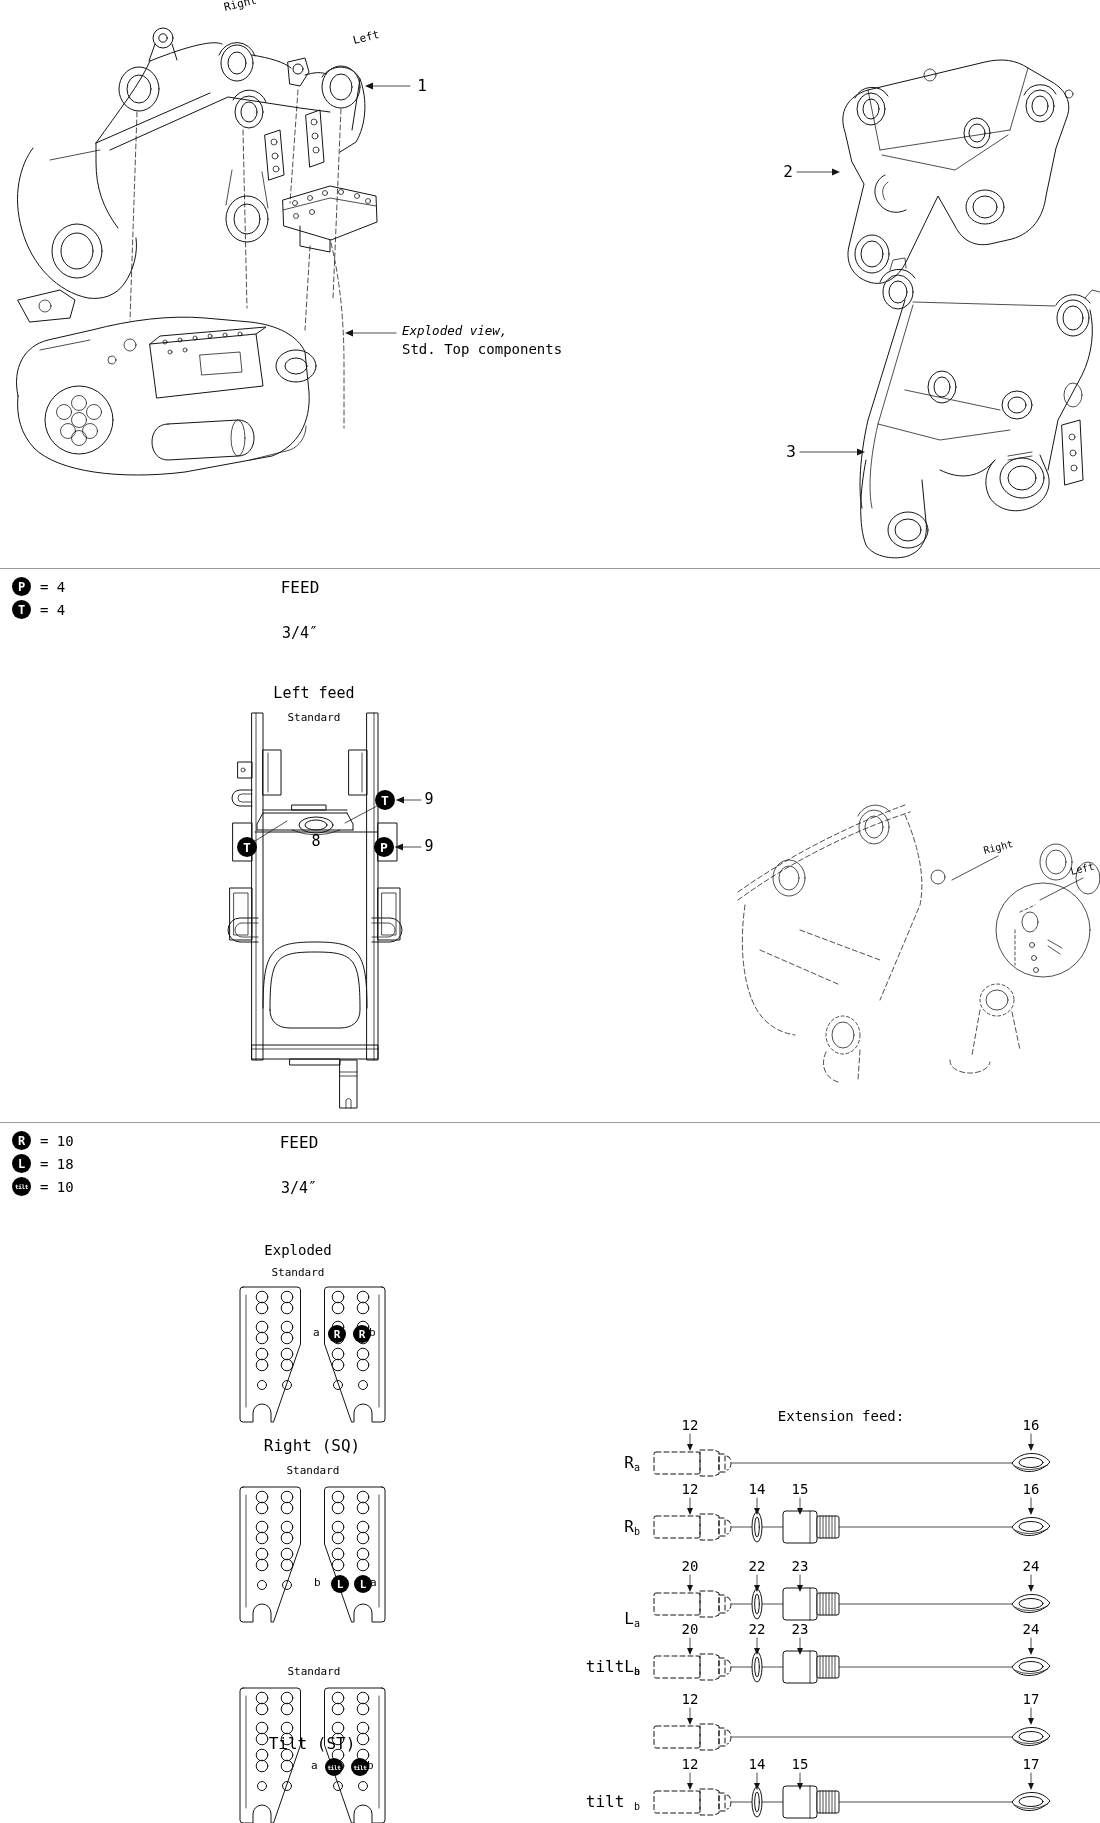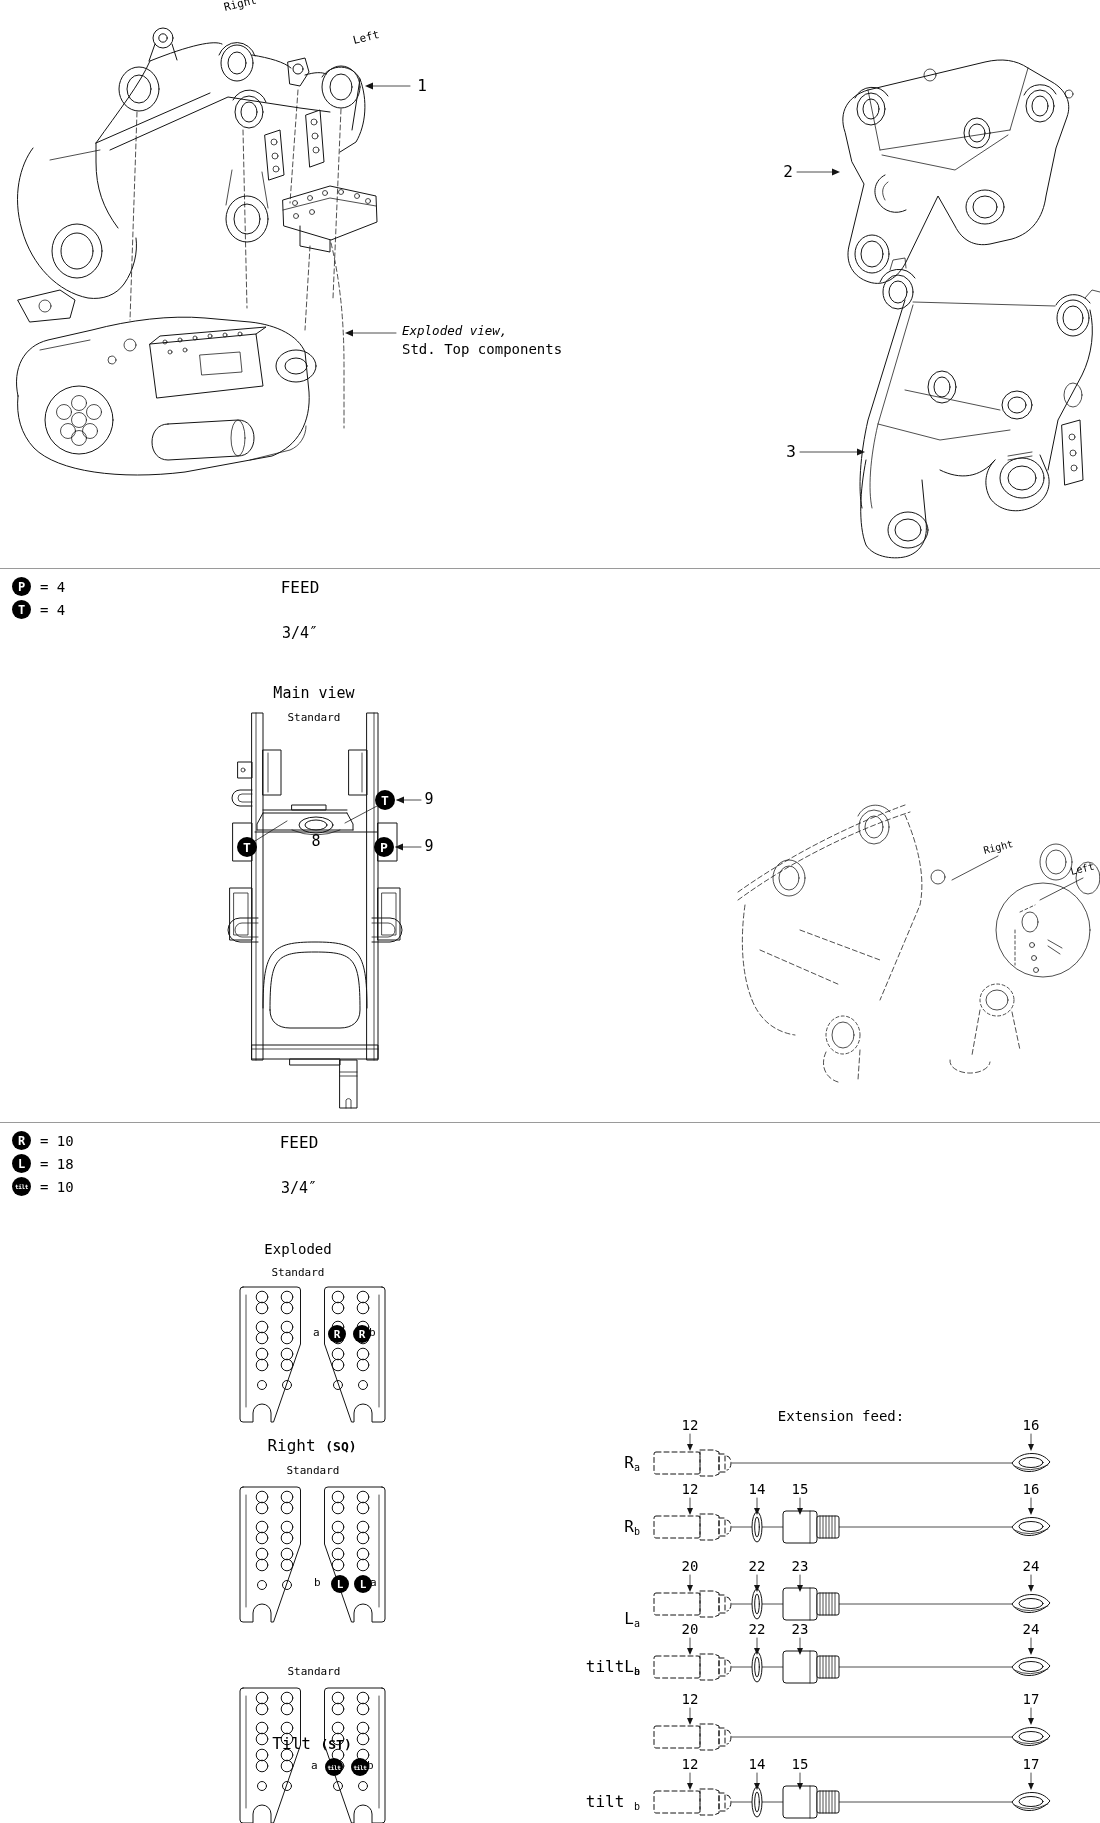--- a/index.html
+++ b/index.html
@@ -21,21 +21,21 @@
          display:flex;align-items:center;justify-content:center;font-weight:bold;z-index:5;}
   .b19{width:19px;height:19px;font-size:12px;}
   .b20{width:20px;height:20px;font-size:13px;}
   .b18{width:18px;height:18px;font-size:11px;}
   .tiny{font-size:6px;letter-spacing:-.3px;}
   .legend-row{position:absolute;display:flex;align-items:center;gap:9px;font-size:14px;z-index:5;}
   .legend-row .badge{position:static;flex:0 0 auto;}
   .sub{font-size:10px;vertical-align:-3px;}
   .pnum{position:absolute;width:30px;text-align:center;font-size:14px;z-index:4;}
   .srs{position:absolute;left:570px;width:70px;text-align:right;font-size:16px;line-height:24px;z-index:4;}
-  .suffix{font-size:13px;font-weight:bold;}
+  .suffix{font-size:16px;}
 </style>
 </head>
 <body>
 
 <div class="page">
 
 <svg width="1100" height="1823" viewBox="0 0 1100 1823">
   <defs>
 
     <g id="plateL">
@@ -451,21 +451,21 @@
   <span class="badge b19">P</span>
   <span>= 4</span>
 </div>
 <div class="legend-row" style="left:12px;top:600px">
   <span class="badge b19">T</span>
   <span>= 4</span>
 </div>
 <div class="lbl ctr" style="left:270px;top:579px;width:60px;font-size:16px">FEED</div>
 <div class="lbl ctr" style="left:270px;top:625px;width:60px;font-size:15px">3/4″</div>
 
-<div class="lbl ctr" style="left:254px;top:685px;width:120px;font-size:15px">Main view</div>
+<div class="lbl ctr" style="left:254px;top:685px;width:120px;font-size:15px">Left feed</div>
 <div class="lbl ctr" style="left:284px;top:712px;width:60px;font-size:11px">Standard</div>
 <div class="badge b20" style="left:375px;top:790px">T</div>
 <div class="badge b20" style="left:237px;top:837px">T</div>
 <div class="badge b20" style="left:374px;top:837px">P</div>
 <div class="lbl ctr" style="left:419px;top:791px;width:20px;font-size:15px">9</div>
 <div class="lbl ctr" style="left:419px;top:838px;width:20px;font-size:15px">9</div>
 <div class="lbl ctr" style="left:306px;top:833px;width:20px;font-size:15px">8</div>
 
 <div class="lbl rot" style="left:985px;top:845px;font-size:10px">Right</div>
 <div class="lbl rot" style="left:1072px;top:866px;font-size:10px">Left</div>

